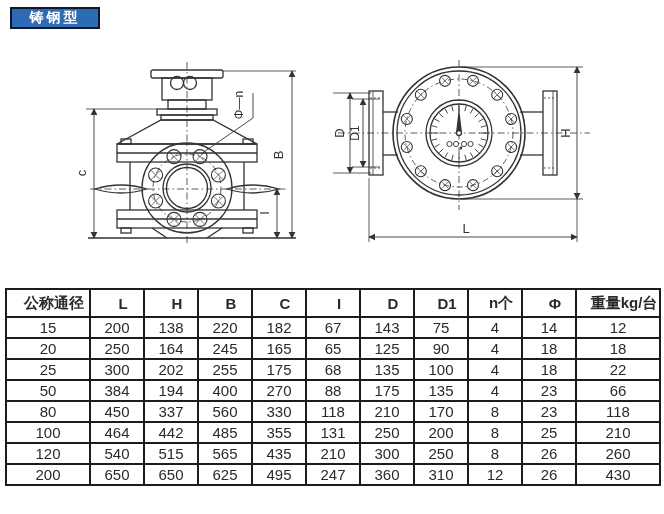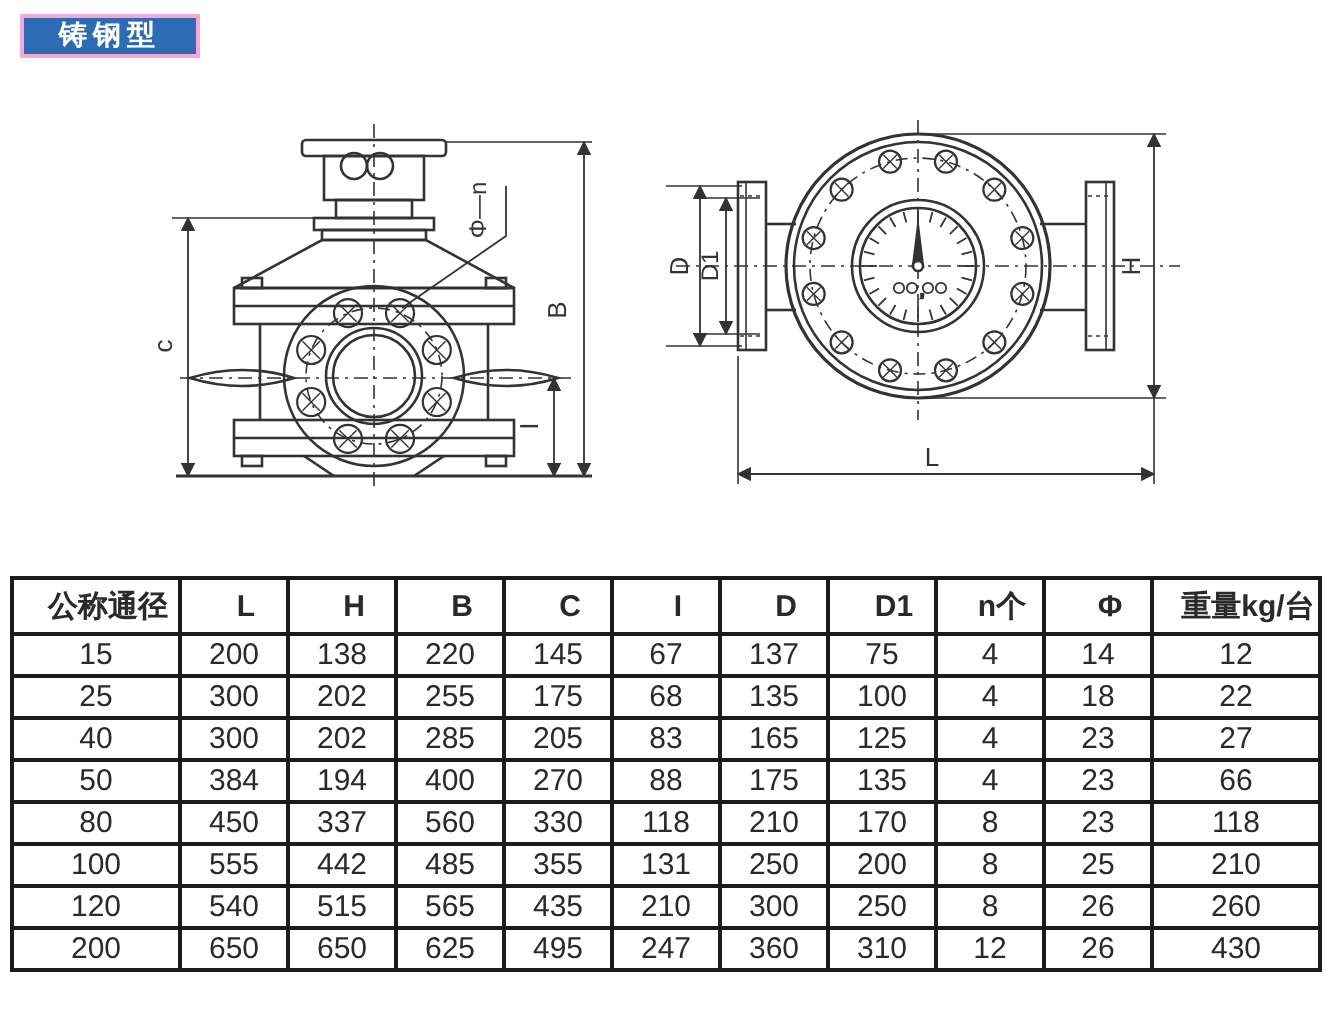--- a/index.html
+++ b/index.html
@@ -3,21 +3,21 @@
 <meta charset="utf-8">
 <style>
   html,body{margin:0;padding:0;background:#fff;}
   .page{
     position:relative;width:664px;height:514px;background:#ffffff;
     font-family:"Liberation Sans",sans-serif;color:#222;overflow:hidden;
     outline:1px solid #e3e3e3;
   }
   .badge{
     position:absolute;left:10px;top:7px;width:90px;height:22px;
-    background:#2e6bb5;border:2px solid #f9a8d4;box-sizing:border-box;
+    background:#2e6bb5;border:2px solid #0f172a;box-sizing:border-box;
     color:#ffffff;font-size:14px;font-weight:bold;letter-spacing:3px;
     display:flex;align-items:center;justify-content:center;
   }
   .drawing{position:absolute;left:0;top:50px;width:664px;height:200px;}
   svg text{font-family:"Liberation Sans",sans-serif;fill:#333;}
   .dims-table{
     position:absolute;left:5px;top:288px;width:654px;
     border-collapse:collapse;table-layout:fixed;
   }
   .dims-table th,.dims-table td{
@@ -280,55 +280,55 @@
           <th>Φ</th>
           <th>重量kg/台</th>
         </tr>
     </thead>
     <tbody>
         <tr>
           <td>15</td>
           <td>200</td>
           <td>138</td>
           <td>220</td>
-          <td>145</td>
+          <td>182</td>
           <td>67</td>
-          <td>137</td>
+          <td>143</td>
           <td>75</td>
           <td>4</td>
           <td>14</td>
           <td>12</td>
+        </tr>
+        <tr>
+          <td>20</td>
+          <td>250</td>
+          <td>164</td>
+          <td>245</td>
+          <td>165</td>
+          <td>65</td>
+          <td>125</td>
+          <td>90</td>
+          <td>4</td>
+          <td>18</td>
+          <td>18</td>
         </tr>
         <tr>
           <td>25</td>
           <td>300</td>
           <td>202</td>
           <td>255</td>
           <td>175</td>
           <td>68</td>
           <td>135</td>
           <td>100</td>
           <td>4</td>
           <td>18</td>
           <td>22</td>
         </tr>
         <tr>
-          <td>40</td>
-          <td>300</td>
-          <td>202</td>
-          <td>285</td>
-          <td>205</td>
-          <td>83</td>
-          <td>165</td>
-          <td>125</td>
-          <td>4</td>
-          <td>23</td>
-          <td>27</td>
-        </tr>
-        <tr>
           <td>50</td>
           <td>384</td>
           <td>194</td>
           <td>400</td>
           <td>270</td>
           <td>88</td>
           <td>175</td>
           <td>135</td>
           <td>4</td>
           <td>23</td>
@@ -342,21 +342,21 @@
           <td>330</td>
           <td>118</td>
           <td>210</td>
           <td>170</td>
           <td>8</td>
           <td>23</td>
           <td>118</td>
         </tr>
         <tr>
           <td>100</td>
-          <td>555</td>
+          <td>464</td>
           <td>442</td>
           <td>485</td>
           <td>355</td>
           <td>131</td>
           <td>250</td>
           <td>200</td>
           <td>8</td>
           <td>25</td>
           <td>210</td>
         </tr>

